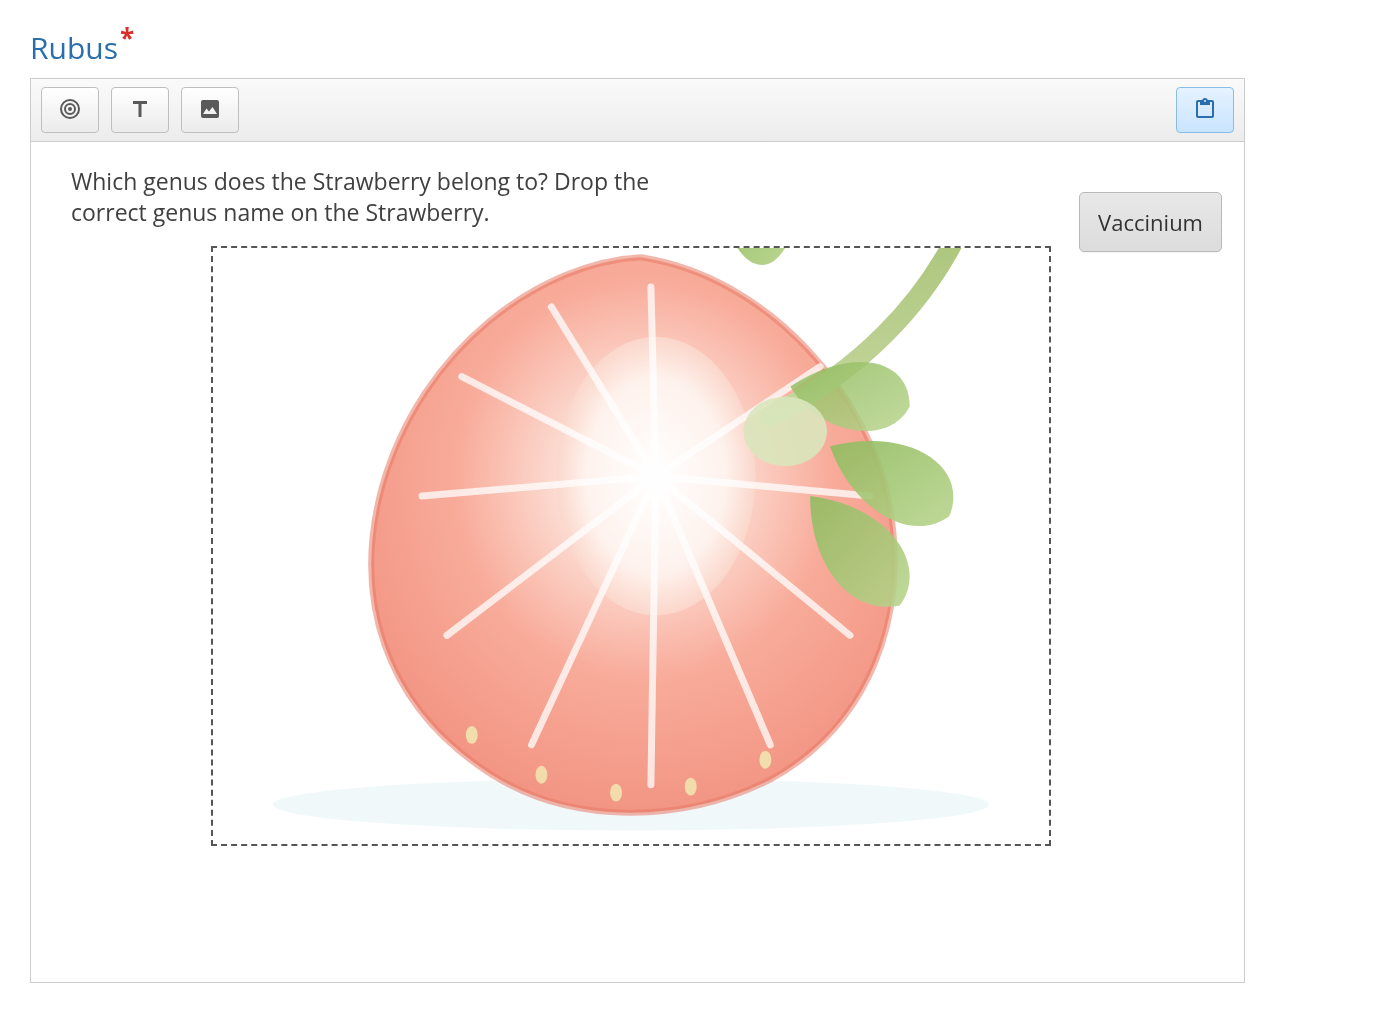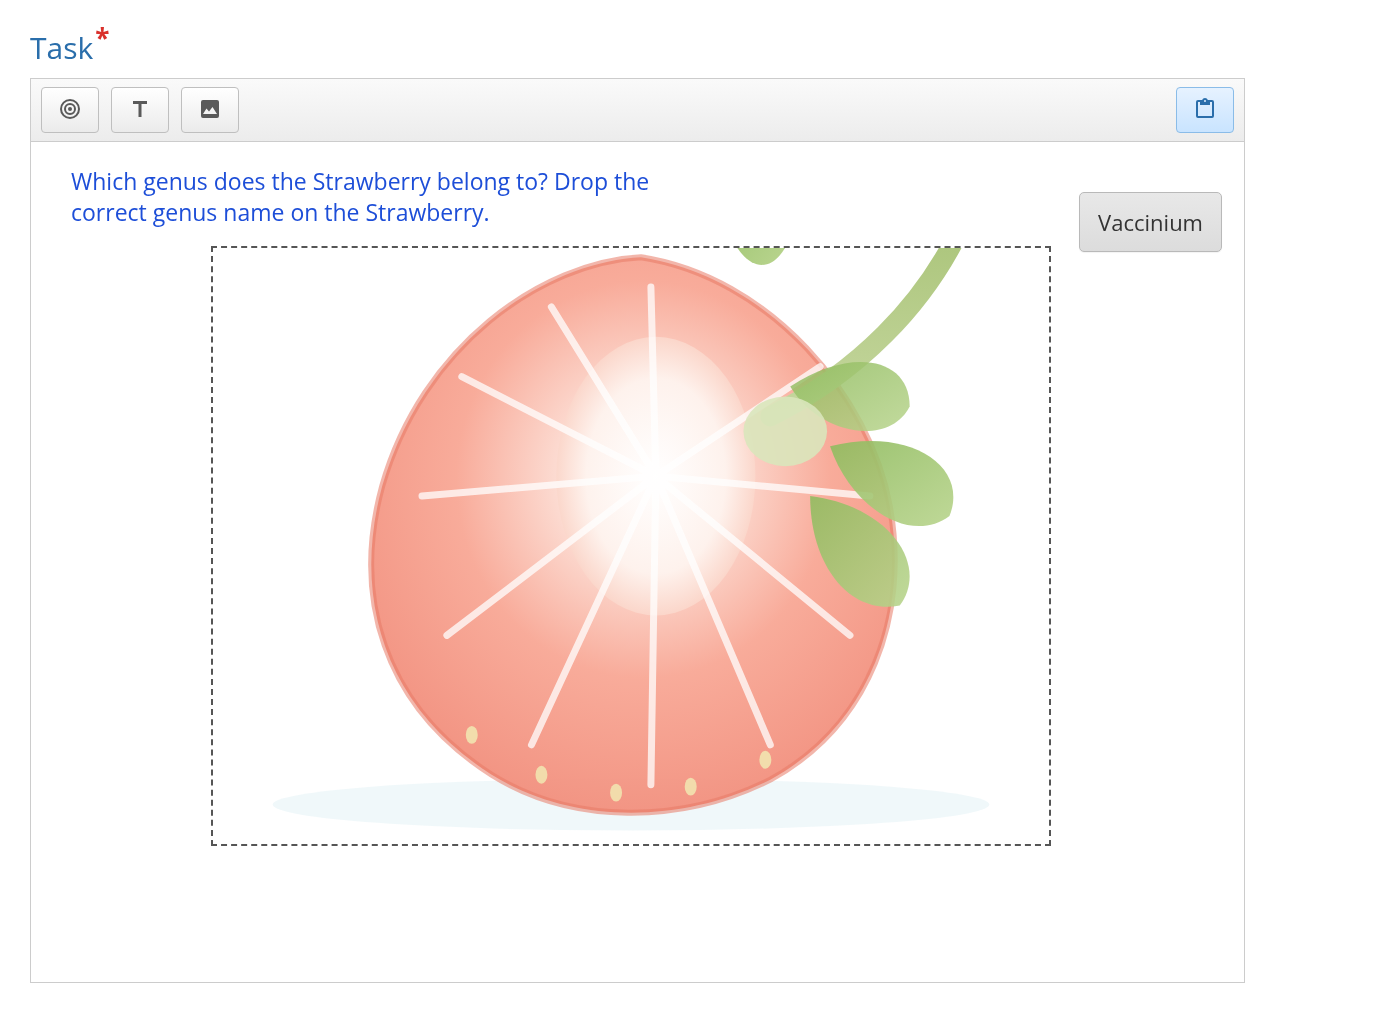--- a/index.html
+++ b/index.html
@@ -72,21 +72,21 @@
       padding: 24px 30px 40px 40px;
       position: relative;
       min-height: 840px;
       display: flex;
     }
     .left-content {
       flex: 1;
     }
     .question-text {
       font-size: 23px;
-      color: #1d4ed8;
+      color: #404040;
       line-height: 1.35;
       max-width: 640px;
       margin-bottom: 18px;
     }
     .drop-zone {
       border: 2px dashed #555555;
       width: 840px;
       height: 600px;
       margin-left: 140px;
       background: #ffffff;
@@ -118,21 +118,21 @@
       text-align: center;
       cursor: grab;
       min-width: 132px;
       box-shadow: 0 1px 1px rgba(0,0,0,0.05);
     }
   </style>
 </head>
 <body>
 
 <div class="task-header">
-  <span>Task</span><span class="asterisk">*</span>
+  <span>Rubus</span><span class="asterisk">*</span>
 </div>
 
 <div class="panel">
   <div class="toolbar">
     <div class="toolbar-left">
       <button class="toolbar-btn">
         <span>
           <svg viewBox="0 0 24 24">
               <circle cx="12" cy="12" r="9" fill="none" stroke="#5a5a5a" stroke-width="2"></circle>
               <circle cx="12" cy="12" r="5" fill="none" stroke="#5a5a5a" stroke-width="2"></circle>

